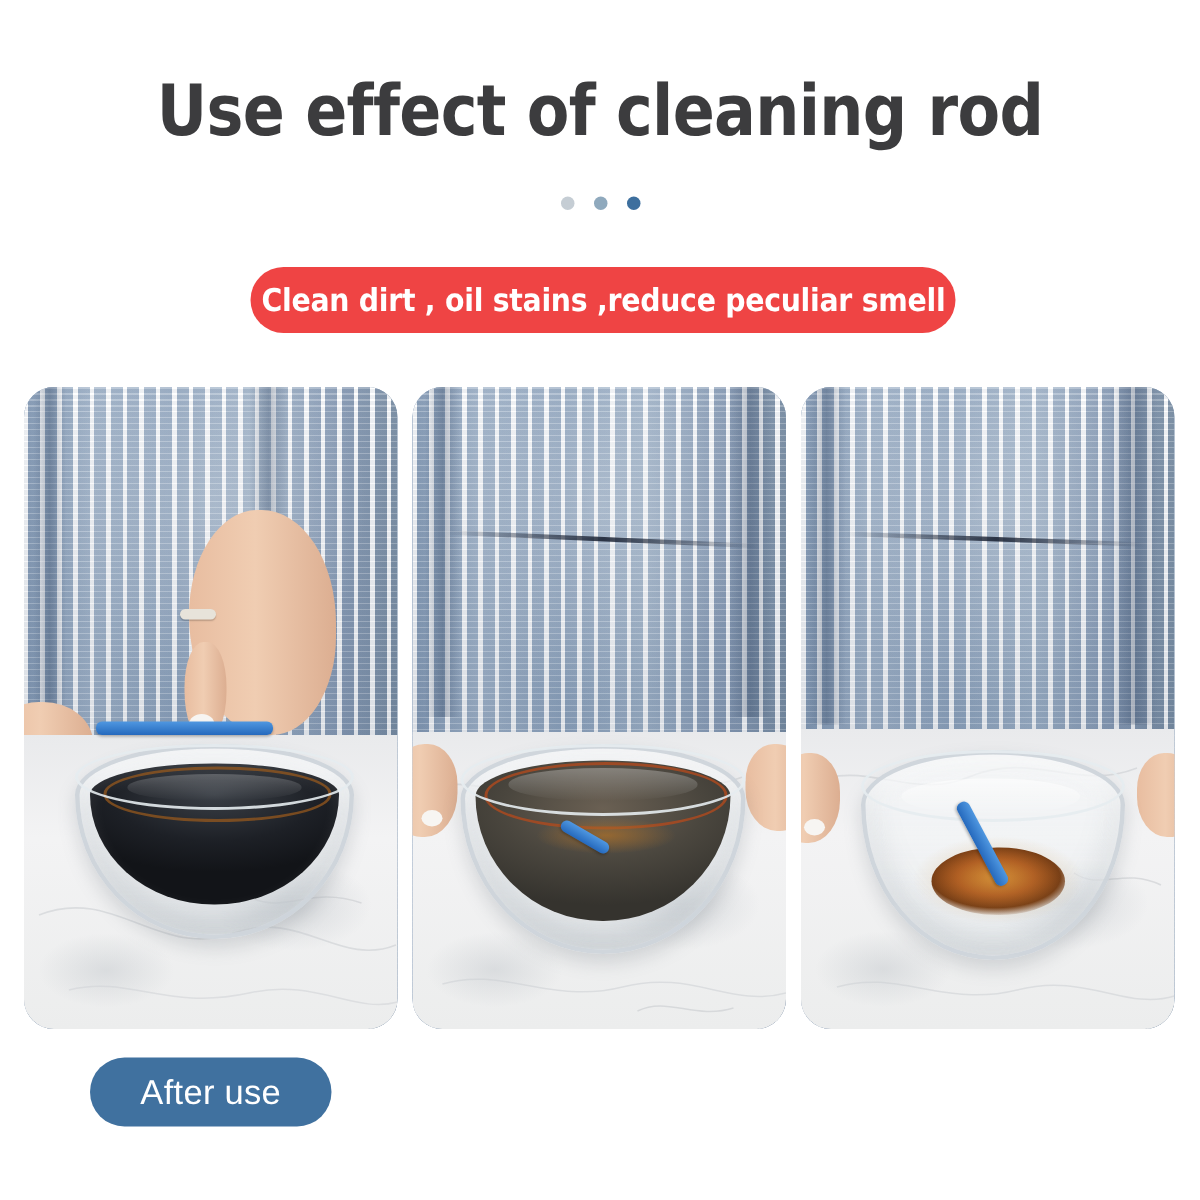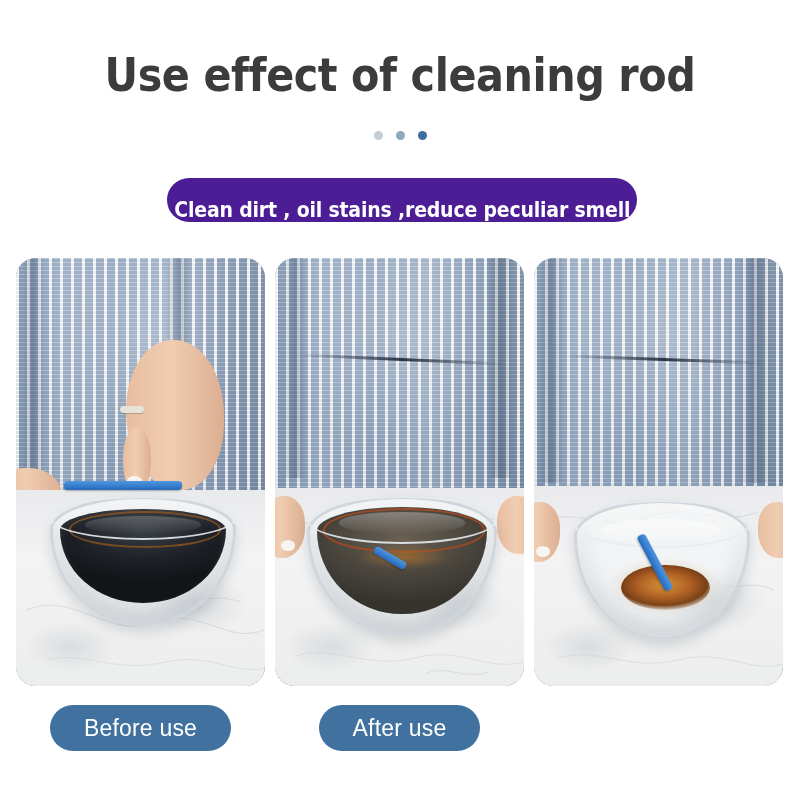--- a/index.html
+++ b/index.html
@@ -52,23 +52,23 @@
   }
 
   
   .banner {
     position: absolute;
     top: 178px;
     left: 167px;
     width: 470px;
     height: 44px;
     border-radius: 22px;
-    background: #4c1d95;
-    display: flex;
-    align-items: flex-end;
+    background: #ef4444;
+    display: flex;
+    align-items: center;
     justify-content: center;
     box-sizing: border-box;
   }
   .banner-text {
     font-family: "DejaVu Sans", sans-serif;
     font-weight: bold;
     font-size: 21px;
     color: #ffffff;
     transform: scaleX(0.9);
     white-space: nowrap;
@@ -361,21 +361,16 @@
     </div>
 
     <div class="rod" style="left:90px; top:300px; width:62px; height:9px; transform:rotate(62deg);"></div>
   </div>
 
 </div>
 
 <div class="captions">
   <div class="cap-cell">
     <div class="cap-pill">
-      <span class="cap-text">Before use</span>
-    </div>
-  </div>
-  <div class="cap-cell">
-    <div class="cap-pill">
       <span class="cap-text">After use</span>
     </div>
   </div>
 </div>
 
 </body></html>

